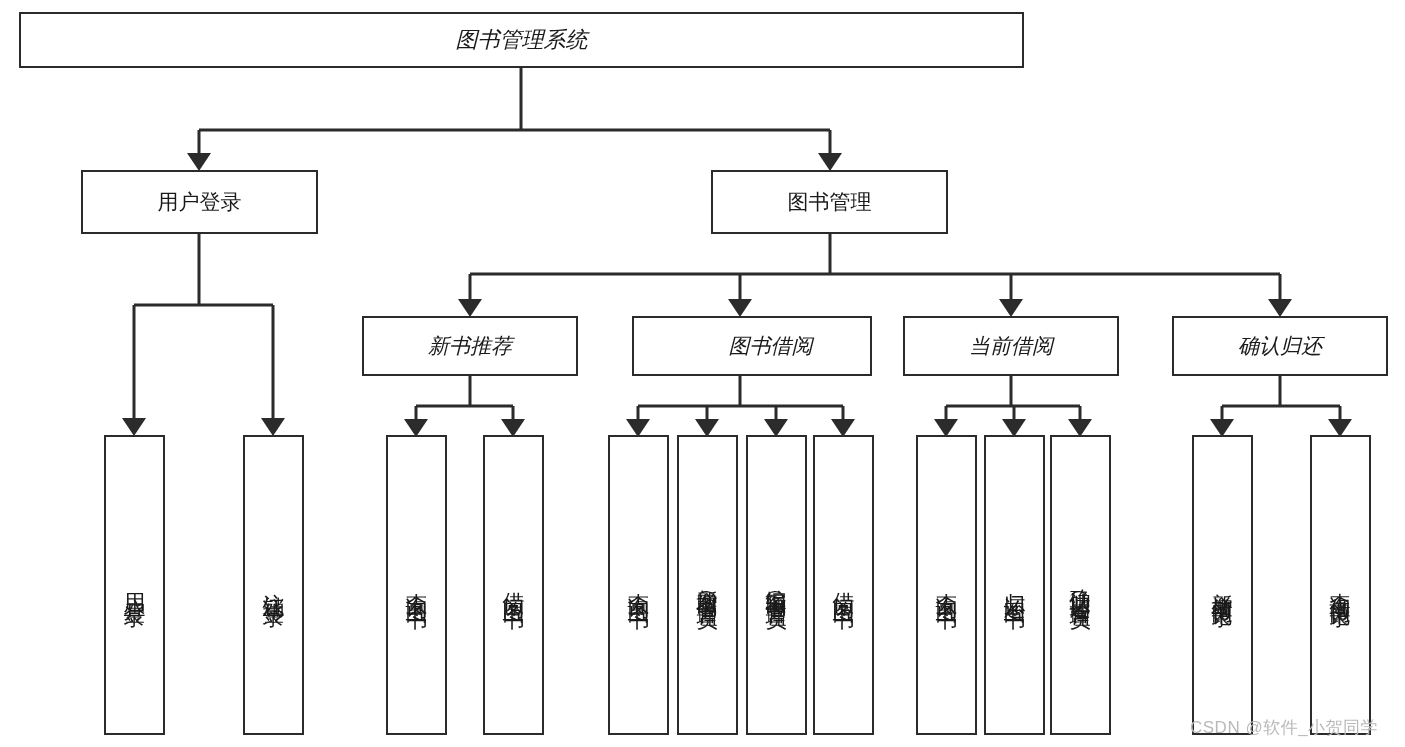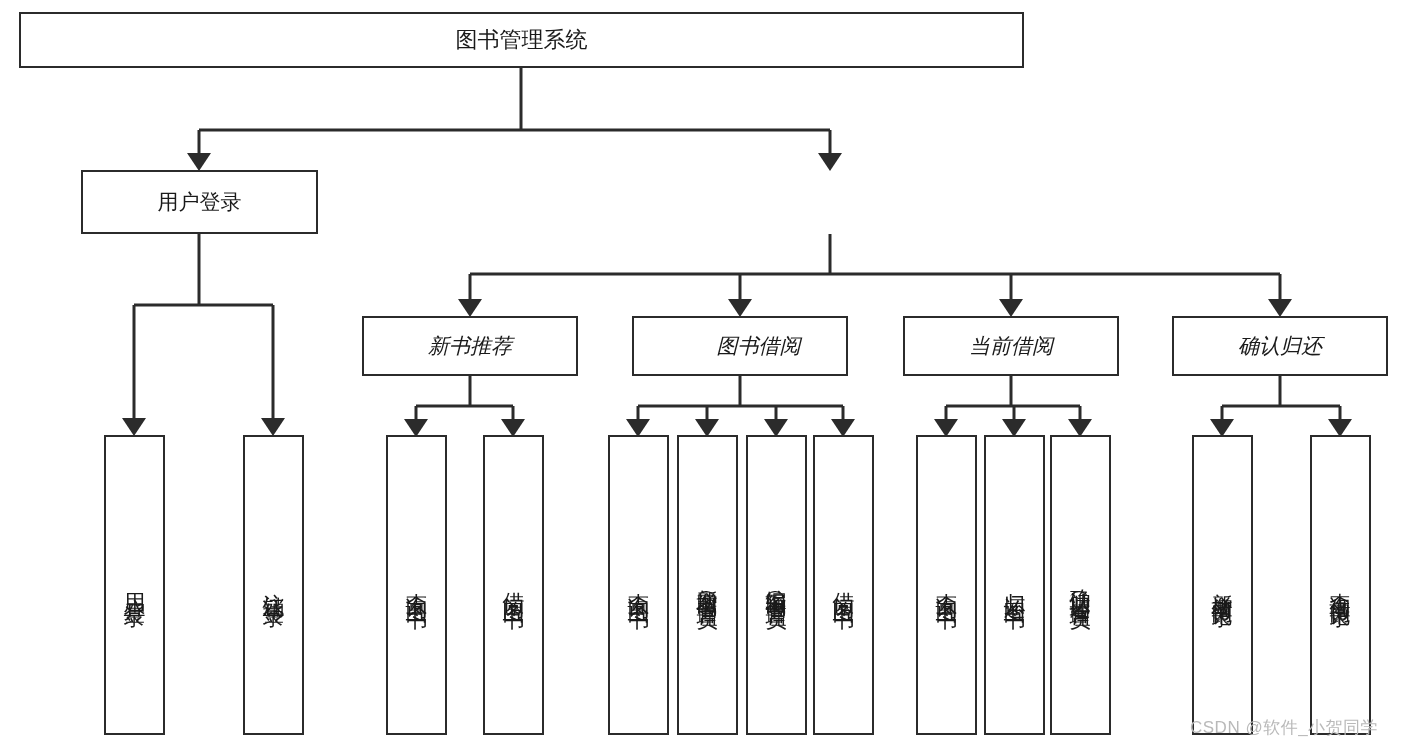--- a/index.html
+++ b/index.html
@@ -33,21 +33,21 @@
     display: flex;
     align-items: center;
     justify-content: center;
     color: #1a1a1a;
   }
   .node .label {
     text-align: center;
     line-height: 1.18;
     white-space: nowrap;
   }
-  .node.root .label { font-size: 22px; }
+  .node.root .label { font-size: 22px; font-style: italic; }
   .node.lvl2 .label { font-size: 21px; }
   .node.lvl3 .label { font-size: 21px; font-style: italic; }
 
   .node.leaf {
     align-items: center;
     justify-content: center;
     padding-top: 0;
   }
   .node.leaf .label {
     writing-mode: vertical-rl;
@@ -124,25 +124,28 @@
     </g>
   </svg>
 
   <div class="node root" style="left:19px; top:12px; width:1005px; height:56px;">
     <span class="label">图书管理系统</span>
   </div>
 
   <div class="node lvl2" style="left:81px; top:170px; width:237px; height:64px;">
     <span class="label">用户登录</span>
   </div>
+  <div class="node lvl2" style="left:711px; top:170px; width:237px; height:64px;">
+    <span class="label">图书管理</span>
+  </div>
 
   <div class="node lvl3" style="left:362px; top:316px; width:216px; height:60px;">
     <span class="label">新书推荐</span>
   </div>
-  <div class="node lvl3" style="left:632px; top:316px; width:216px; height:60px;padding-left:37px;">
+  <div class="node lvl3" style="left:632px; top:316px; width:240px; height:60px;padding-left:37px;">
     <span class="label">图书借阅</span>
   </div>
   <div class="node lvl3" style="left:903px; top:316px; width:216px; height:60px;">
     <span class="label">当前借阅</span>
   </div>
   <div class="node lvl3" style="left:1172px; top:316px; width:216px; height:60px;">
     <span class="label">确认归还</span>
   </div>
 
   <div class="node leaf" style="left:104px; top:435px; width:61px; height:300px;">

